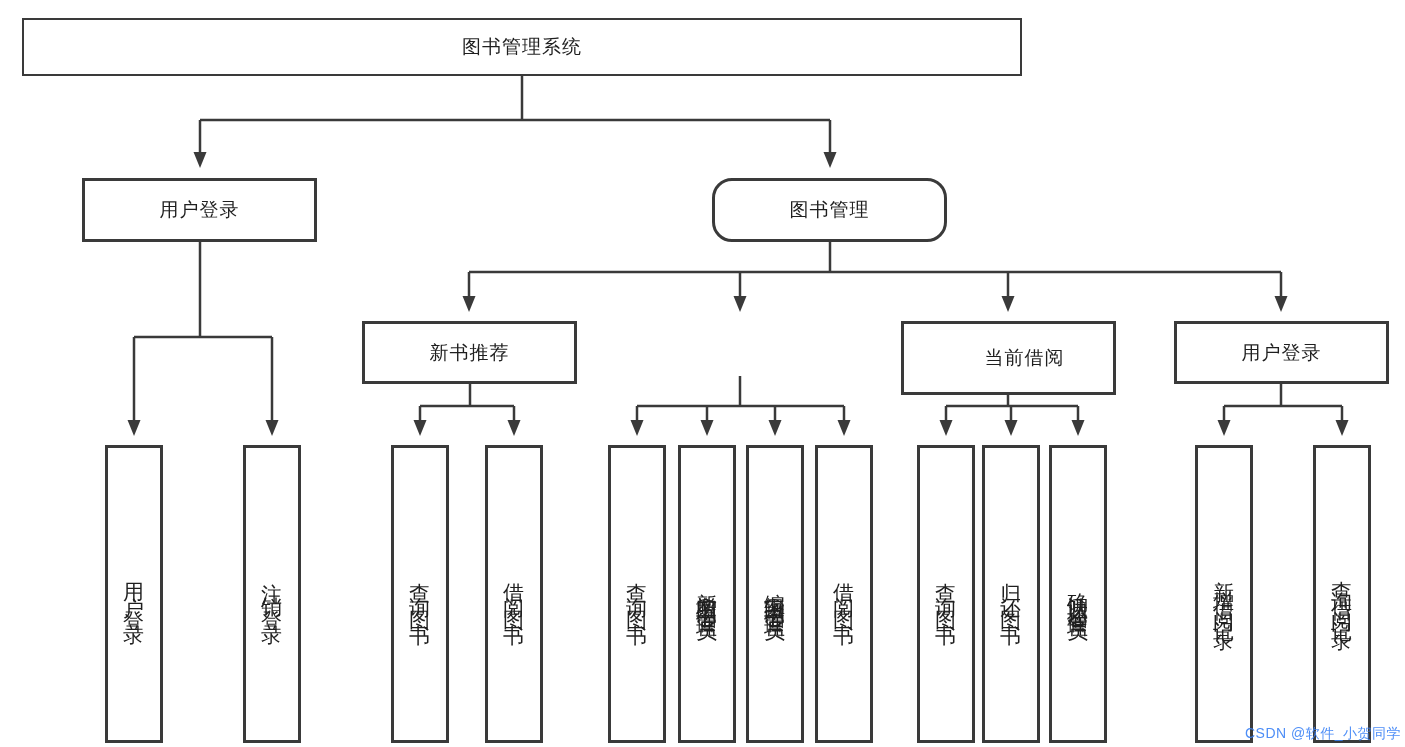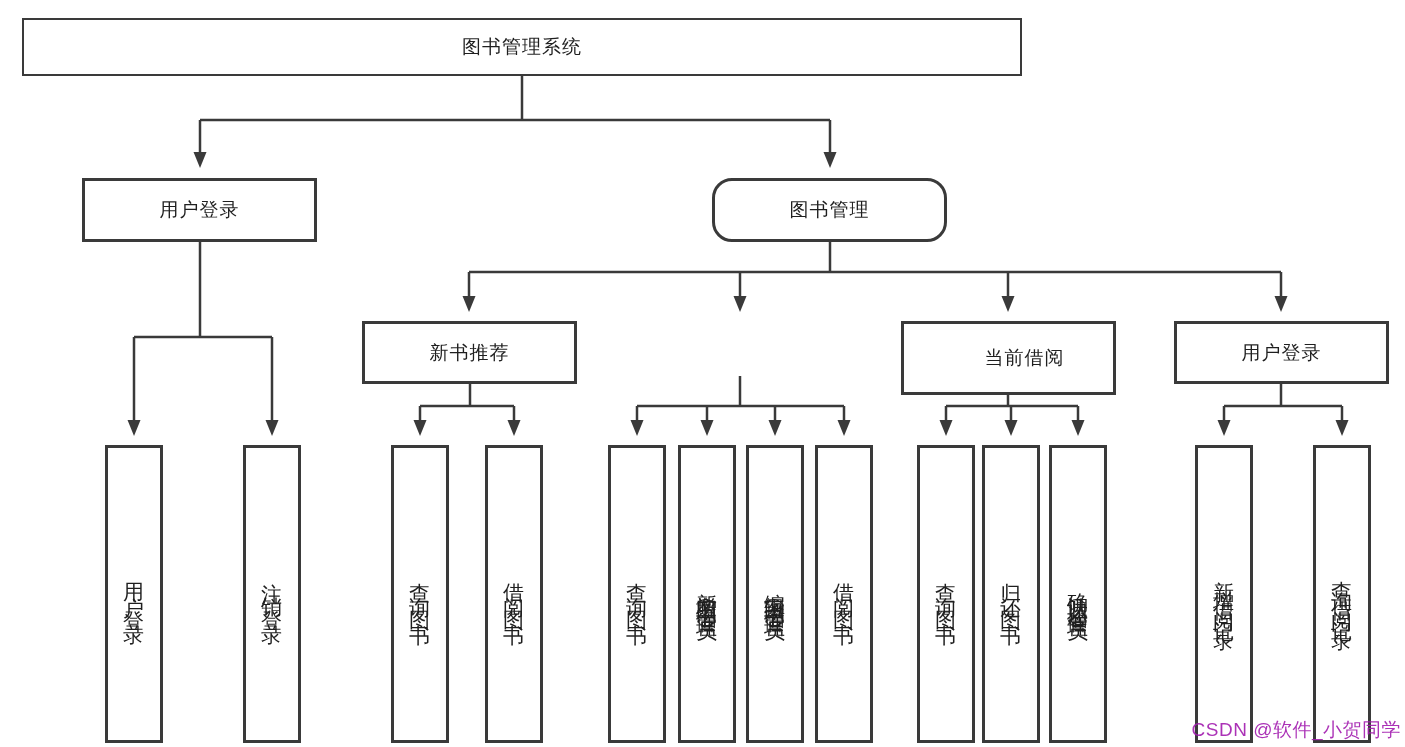--- a/index.html
+++ b/index.html
@@ -48,22 +48,22 @@
     font-size: 21px;
     white-space: nowrap;
   }
   .leaf .vlabel.short { letter-spacing: 14px; }
   .leaf .vlabel.mid   { letter-spacing: 10px; }
   .leaf .vlabel.long  { letter-spacing: 4px; }
   .watermark {
     position: absolute;
     right: 4px;
     bottom: 4px;
-    font-size: 19px;
-    color: #a21caf;
+    font-size: 14px;
+    color: #3b82f6;
     opacity: 0.9;
     z-index: 5;
     white-space: nowrap;
     letter-spacing: 0.5px;
   }
 </style>
 </head>
 <body>
 
 <div class="canvas">

